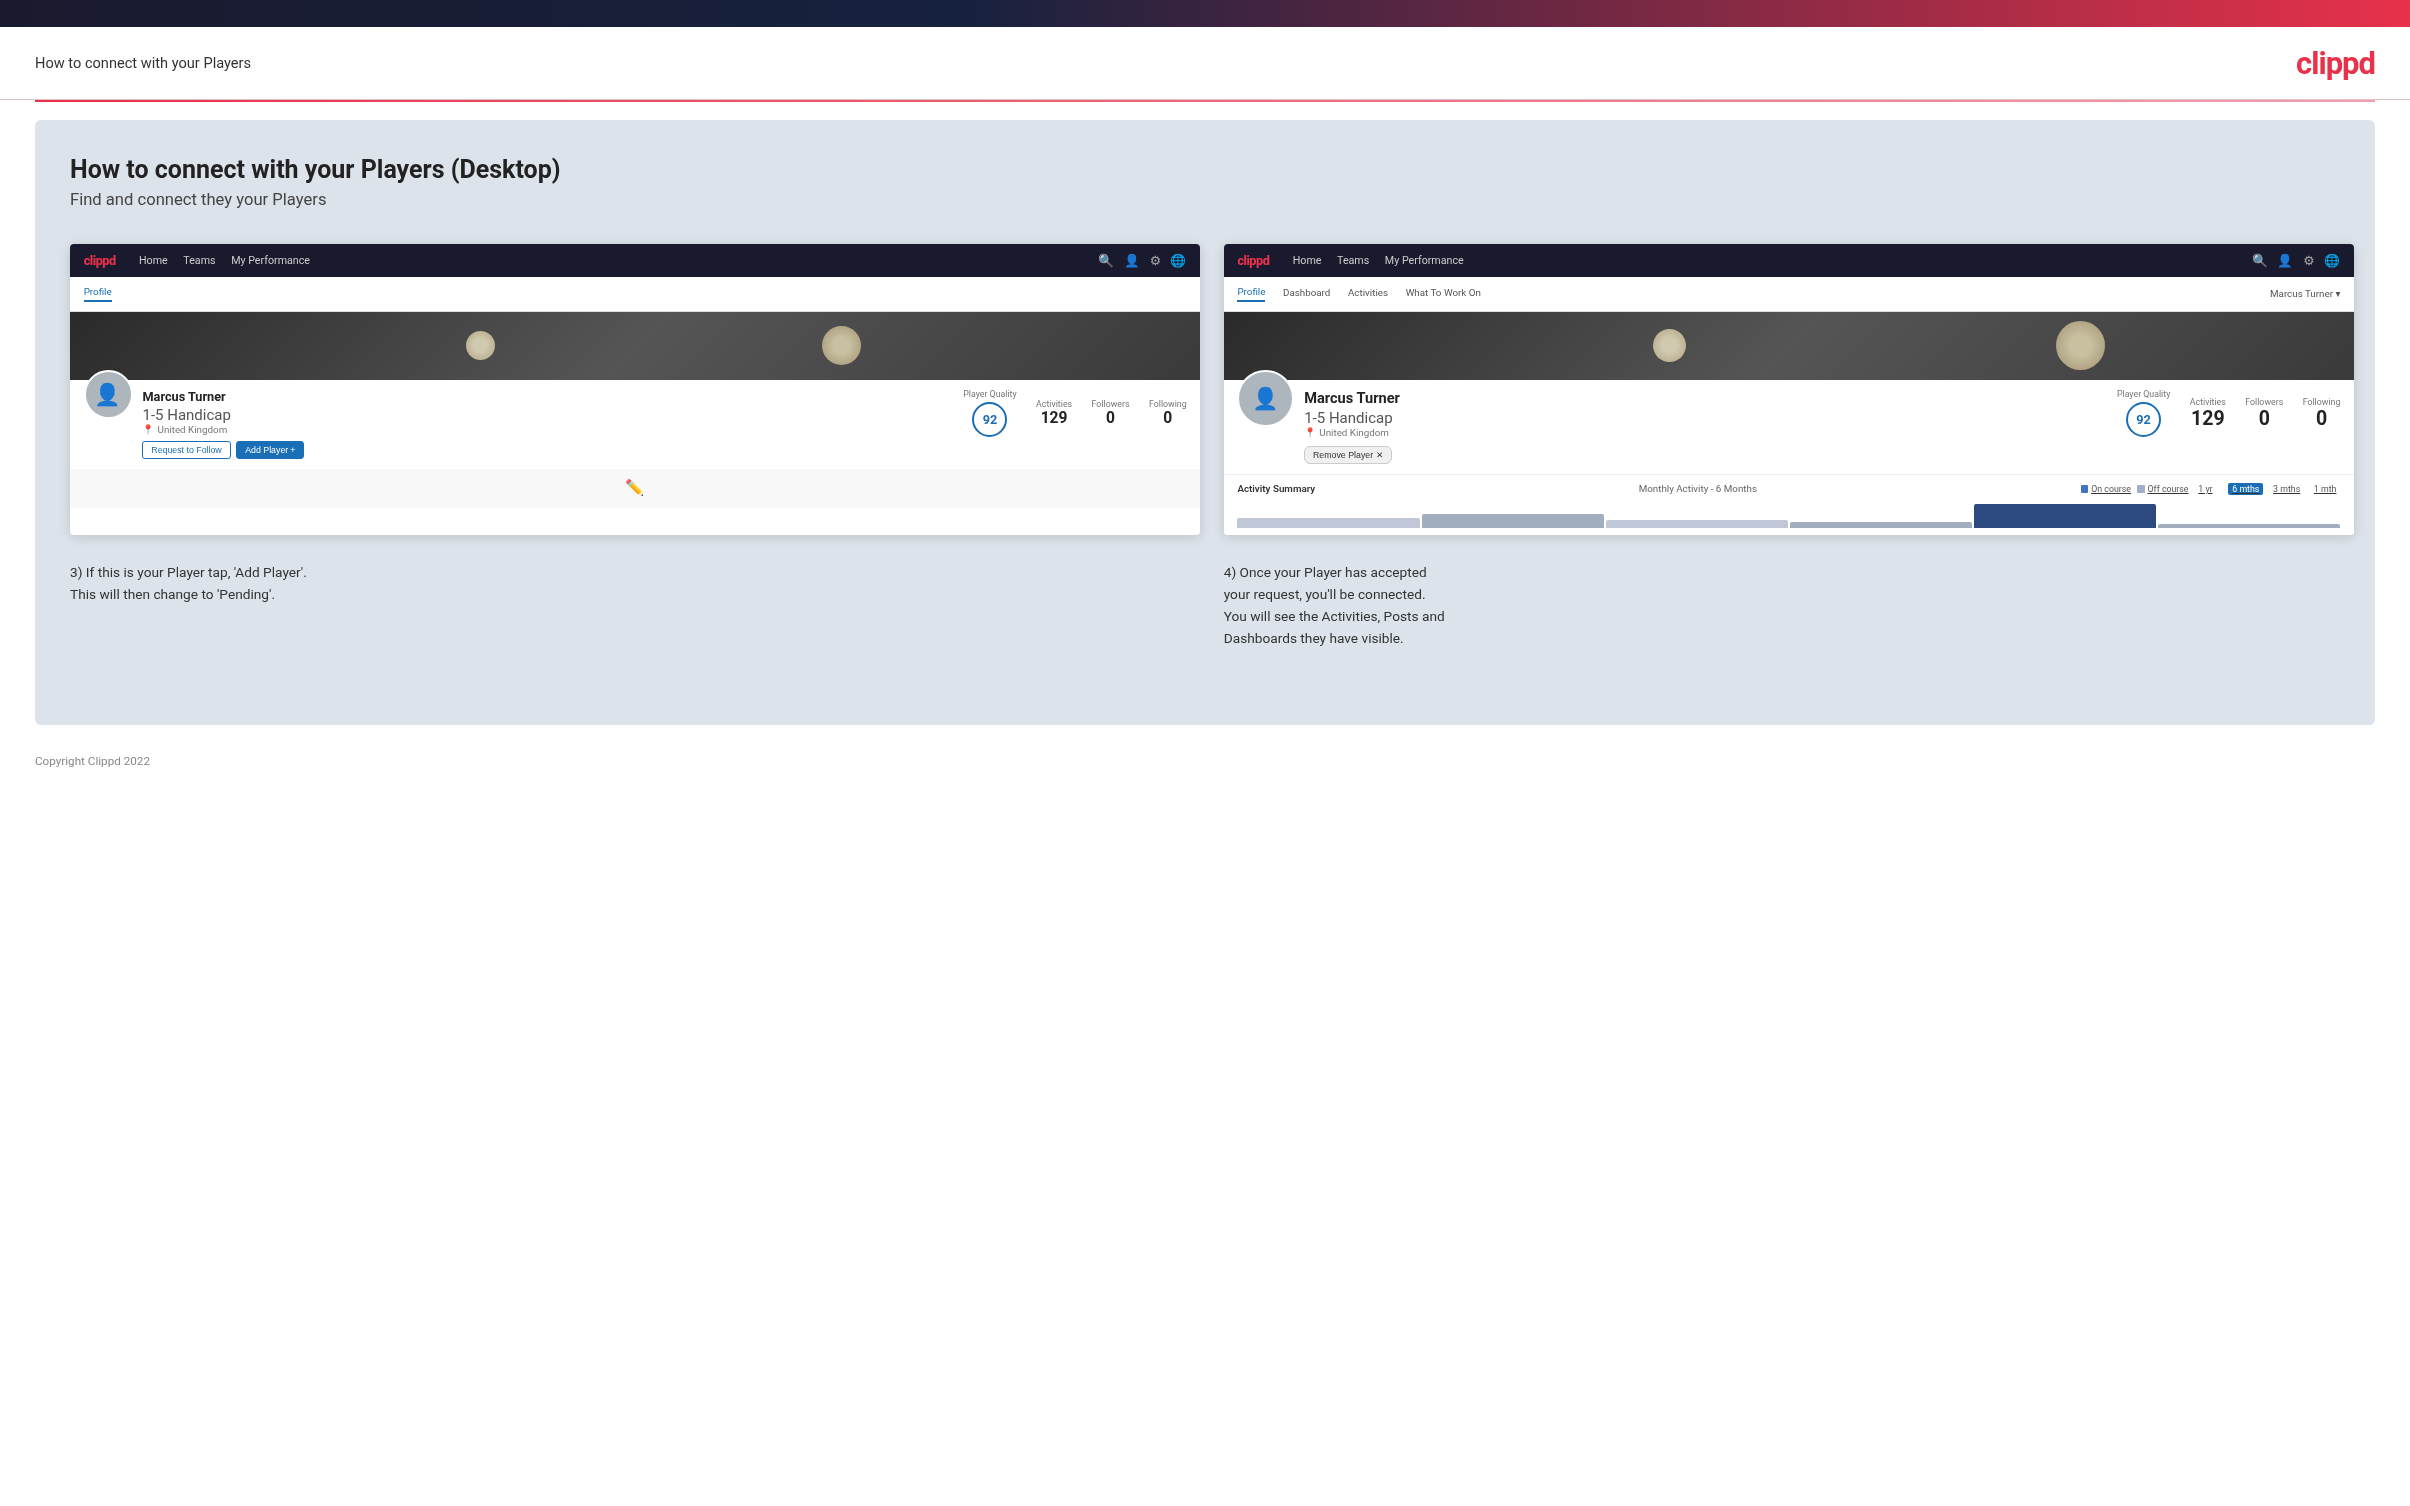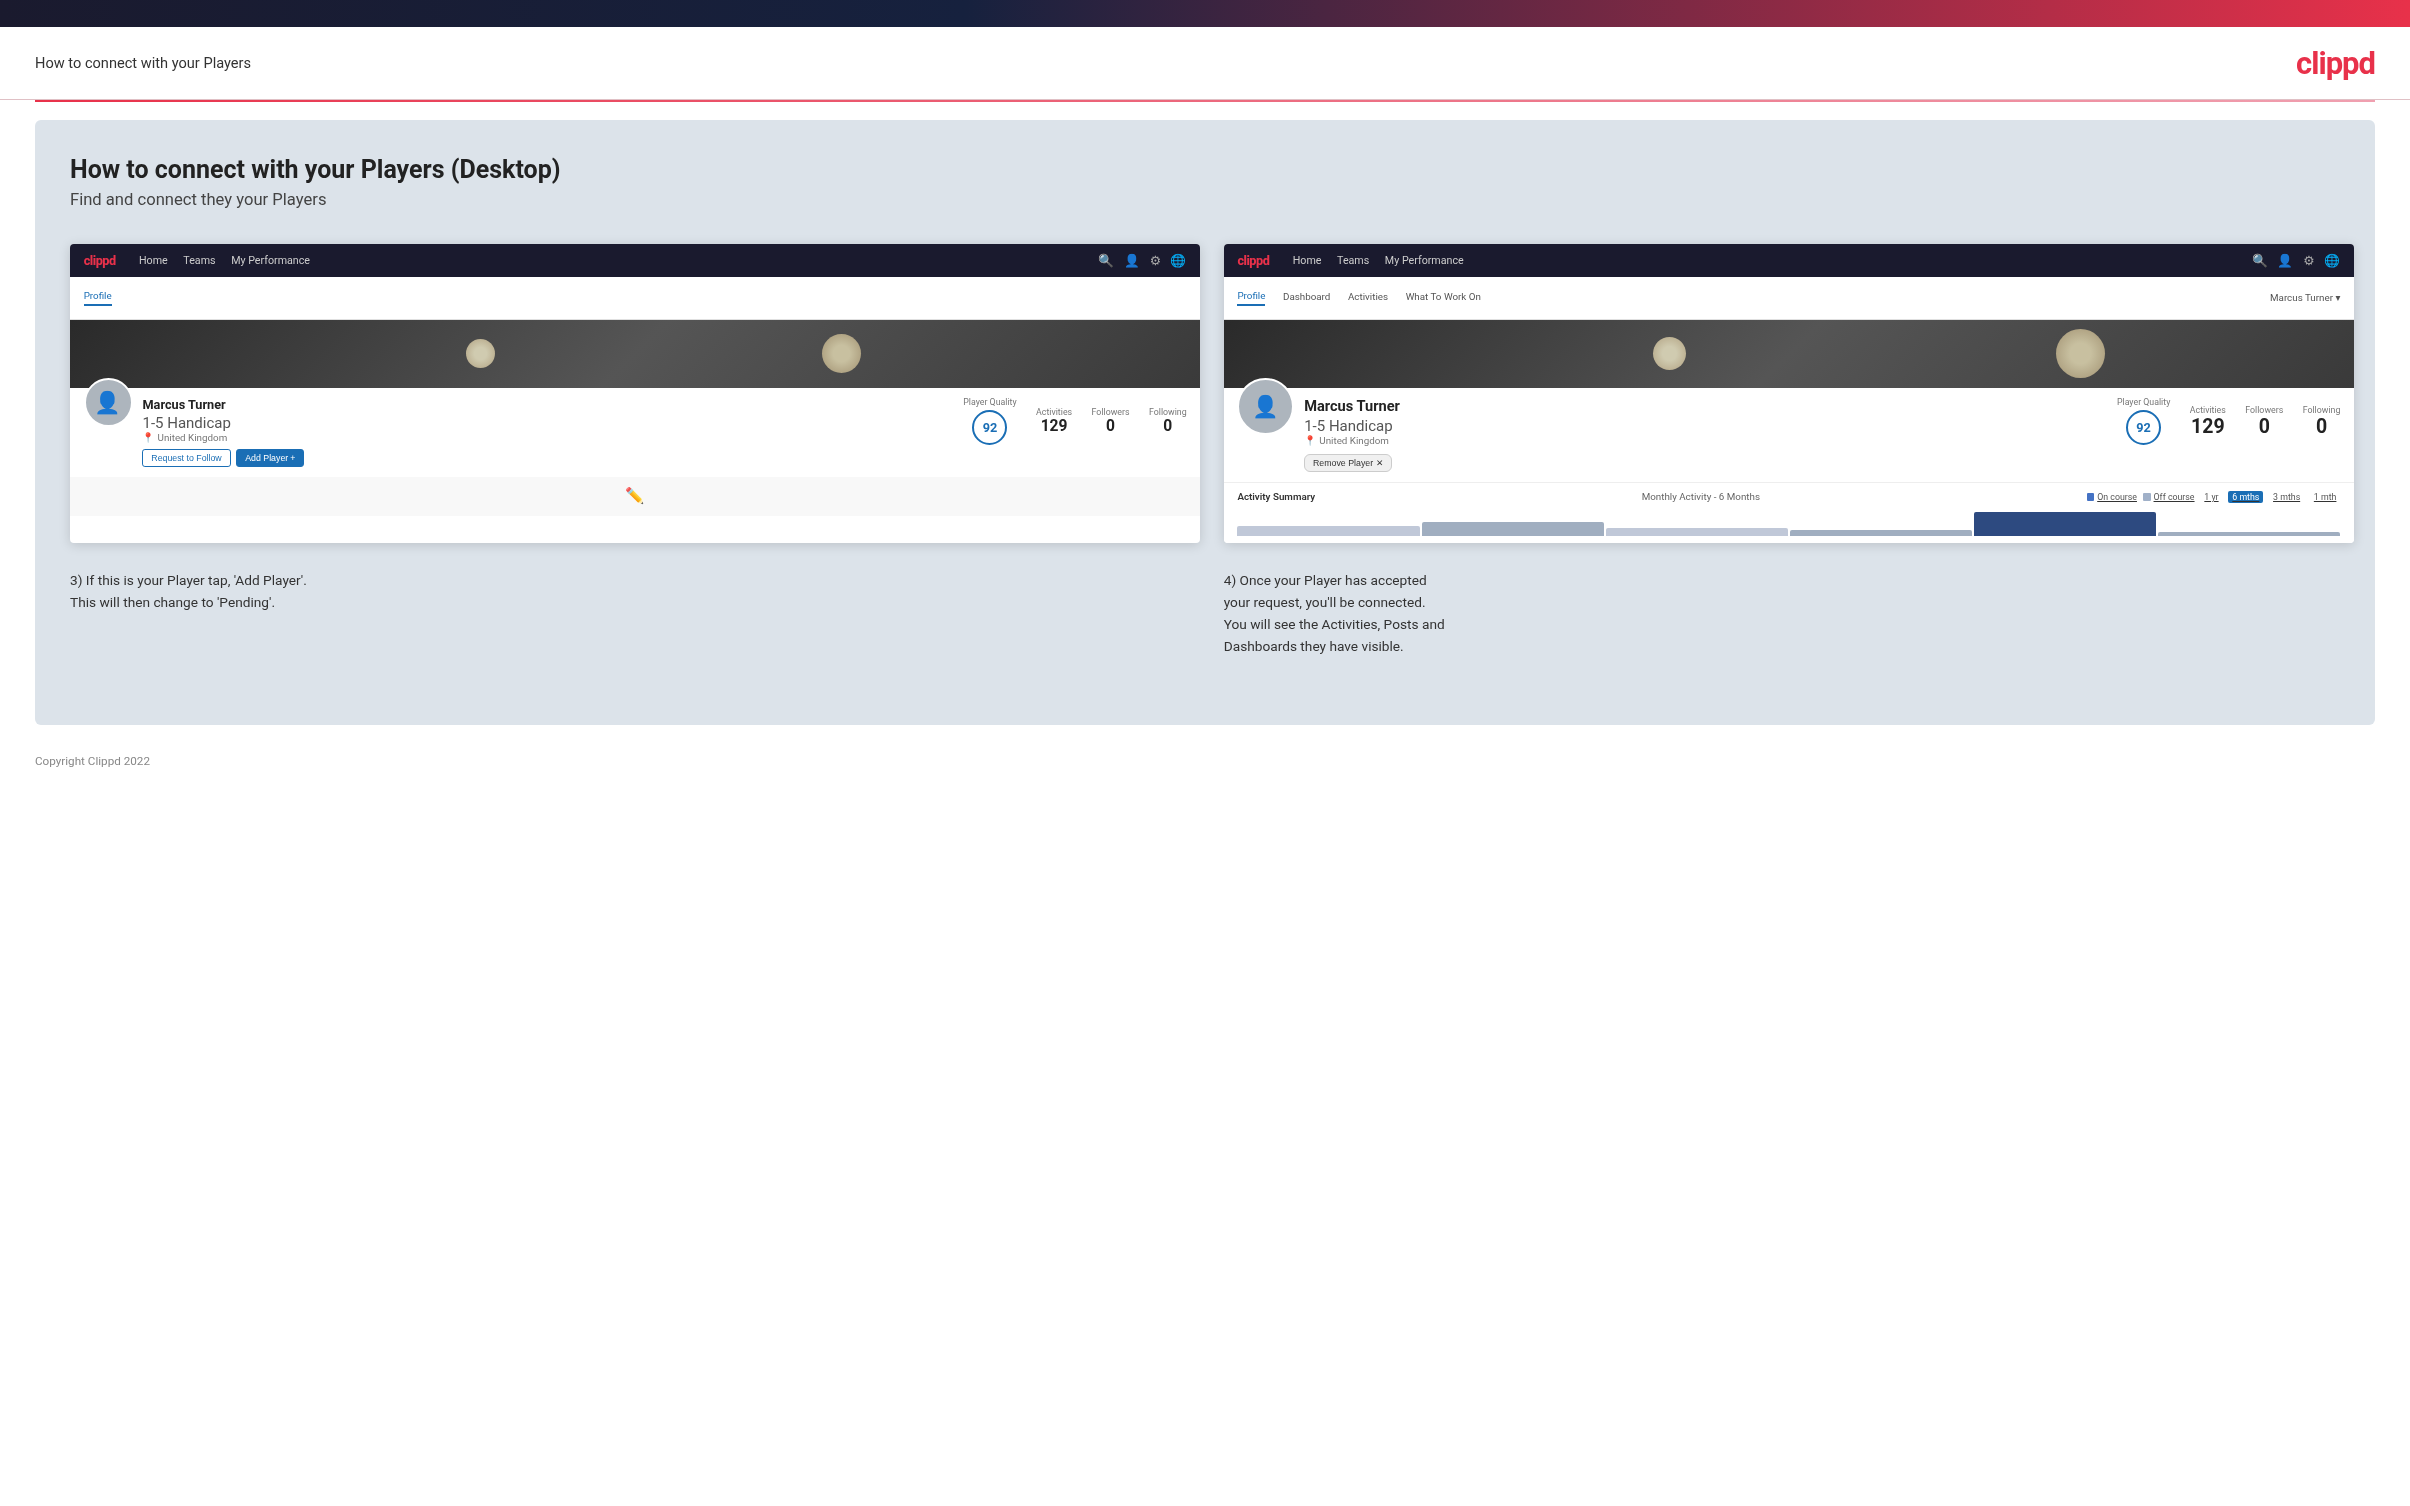--- a/index.html
+++ b/index.html
@@ -100,21 +100,21 @@
       align-items: center;
     }
 
     
     .app-tabbar {
       background: #fff;
       display: flex;
       align-items: center;
       padding: 0 13.7px;
       border-bottom: 1px solid #e0e0e0;
-      height: 43px;
+      height: 35px;
       gap: 17.6px;
     }
     .tab-item {
       font-size: 9.8px;
       color: #555;
       padding-bottom: 2.9px;
       cursor: pointer;
     }
     .tab-item.active {
       color: #1a6eb5;
@@ -342,20 +342,21 @@
     .period-btn {
       font-size: 8.8px;
       color: #555;
       padding: 1px 3.9px;
       border-radius: 2px;
       cursor: pointer;
     }
     .period-btn.active {
       background: #1a6eb5;
       color: #fff;
+      margin-left: 6px;
     }
     .chart-area {
       height: 27px;
       display: flex;
       align-items: flex-end;
       gap: 2.9px;
     }
     .chart-bar {
       border-radius: 2px 2px 0 0;
     }

